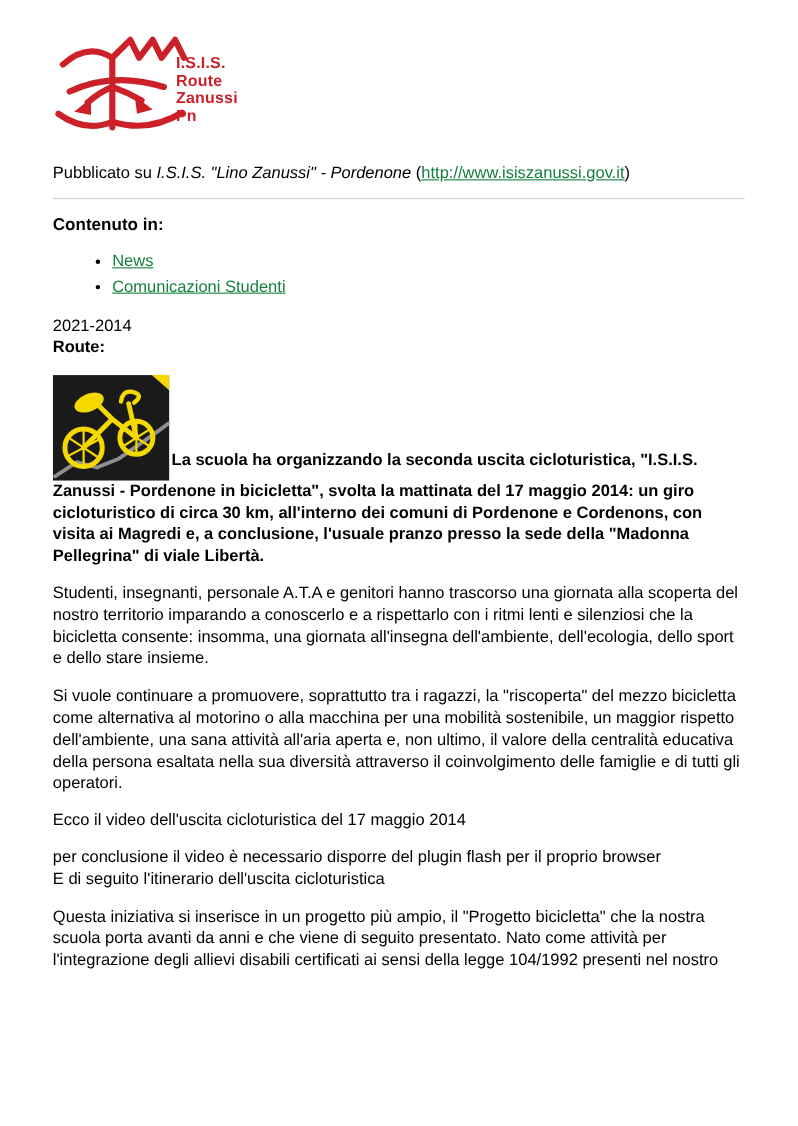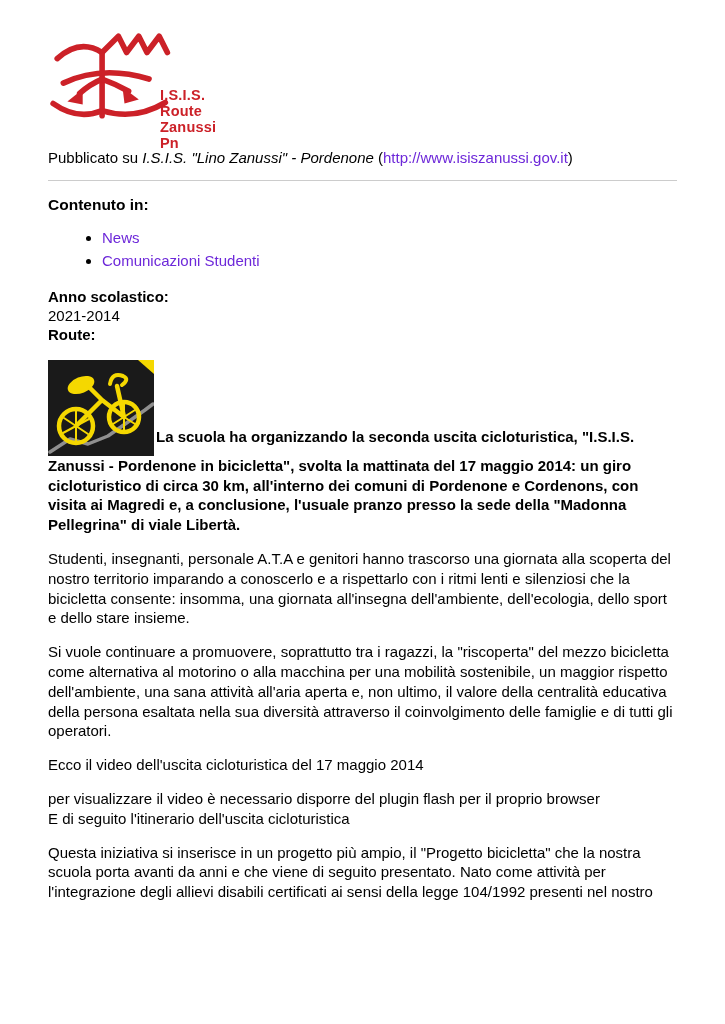--- a/index.html
+++ b/index.html
@@ -16,27 +16,26 @@
   }
   .page { padding: 14px 48px 0 48px; }
 
   
   .logo-wrap { position: relative; width: 210px; height: 102px; margin: 12px 0 20px 0; }
   .logo-svg { position: absolute; left: 0; top: 0; }
   .logo-text {
     position: absolute; left: 112px; top: 24px;
     color: #cc2128; font-weight: bold; font-size: 14.5px; line-height: 16px;
     letter-spacing: 0.2px;
-    margin-top: 37px;
   }
 
   
   .publine { white-space: pre-wrap; margin: 0 0 12px 0; }
   .publine .sitename { font-style: italic; }
-  a, .link { color: #6d28d9; cursor: pointer; text-align: right; }
+  a, .link { color: #15803d; text-decoration: underline; cursor: pointer; text-align: right; }
 
   hr.sep { border: none; border-top: 1px solid #cccccc; margin: 10px 0 14px 0; }
 
   .section-heading { font-weight: bold; font-size: 15.5px; margin: 9px 0 0 0; }
 
   ul.content-list { margin: 13px 0 16px 0; padding-left: 54px; }
   ul.content-list li { margin: 0 0 3px 0; }
 
   .meta-line { line-height: 19px; }
   .meta-label { font-weight: bold; }
@@ -87,21 +86,20 @@
   <p class="publine"><span>Pubblicato su </span><span class="sitename">I.S.I.S. "Lino Zanussi" - Pordenone</span><span> (</span><a class="link">http://www.isiszanussi.gov.it</a><span>)</span></p>
 
   <hr class="sep">
 
   <div class="section-heading">Contenuto in:</div>
   <ul class="content-list">
     <li><a class="link">News</a></li>
     <li><a class="link">Comunicazioni Studenti</a></li>
   </ul>
 
-  <div class="meta-line meta-label">Anno scolastico:</div>
   <div class="meta-line">2021-2014</div>
   <div class="meta-line meta-label">Route:</div>
 
   <p class="body-p first-p"><svg class="bike-img" width="106" height="96" viewBox="0 0 106 96" aria-hidden="true">
         <rect x="0" y="0" width="106" height="96" fill="#1a1a1a"></rect>
         <polygon points="90,0 106,0 106,14" fill="#f5d800"></polygon>
         <polyline points="2,92 22,79 40,84 60,76 80,62 97,50 105,44" fill="none" stroke="#8f8f8f" stroke-width="3.5" stroke-linecap="round" stroke-linejoin="round"></polyline>
         <g stroke="#f5d800" fill="none" stroke-linecap="round">
           <circle cx="28" cy="66" r="17" stroke-width="4.5"></circle>
           <circle cx="76" cy="57" r="15" stroke-width="4.5"></circle>
@@ -126,20 +124,20 @@
       </svg><span>La scuola ha organizzando la seconda uscita cicloturistica, "I.S.I.S. Zanussi - Pordenone in bicicletta", svolta la mattinata del 17 maggio 2014: un giro cicloturistico di circa 30 km, all'interno dei comuni di Pordenone e Cordenons, con visita ai Magredi e, a conclusione, l'usuale pranzo presso la sede della "Madonna Pellegrina" di viale Libertà.</span></p>
 
 
   <p class="body-p">Studenti, insegnanti, personale A.T.A e genitori hanno trascorso una giornata alla scoperta del nostro territorio imparando a conoscerlo e a rispettarlo con i ritmi lenti e silenziosi che la bicicletta consente: insomma, una giornata all'insegna dell'ambiente, dell'ecologia, dello sport e dello stare insieme.</p>
 
   <p class="body-p">Si vuole continuare a promuovere, soprattutto tra i ragazzi, la "riscoperta" del mezzo bicicletta come alternativa al motorino o alla macchina per una mobilità sostenibile, un maggior rispetto dell'ambiente, una sana attività all'aria aperta e, non ultimo, il valore della centralità educativa della persona esaltata nella sua diversità attraverso il coinvolgimento delle famiglie e di tutti gli operatori.</p>
 
   <p class="body-p">Ecco il video dell'uscita cicloturistica del 17 maggio 2014</p>
 
   <div class="two-line">
-    <div>per visualizzare il video è necessario disporre del plugin flash per il proprio browser</div>
+    <div>per conclusione il video è necessario disporre del plugin flash per il proprio browser</div>
     <div>E di seguito l'itinerario dell'uscita cicloturistica</div>
   </div>
 
 
   <p class="body-p">Questa iniziativa si inserisce in un progetto più ampio, il "Progetto bicicletta" che la nostra scuola porta avanti da anni e che viene di seguito presentato. Nato come attività per l'integrazione degli allievi disabili certificati ai sensi della legge 104/1992 presenti nel nostro</p>
 
 </div>
 
 </body></html>

